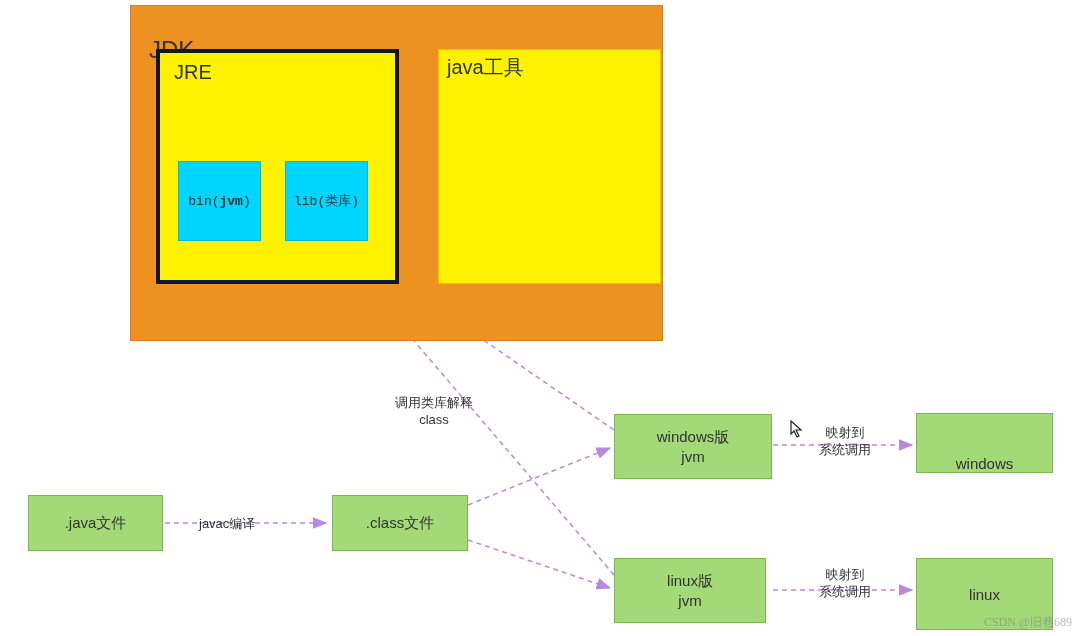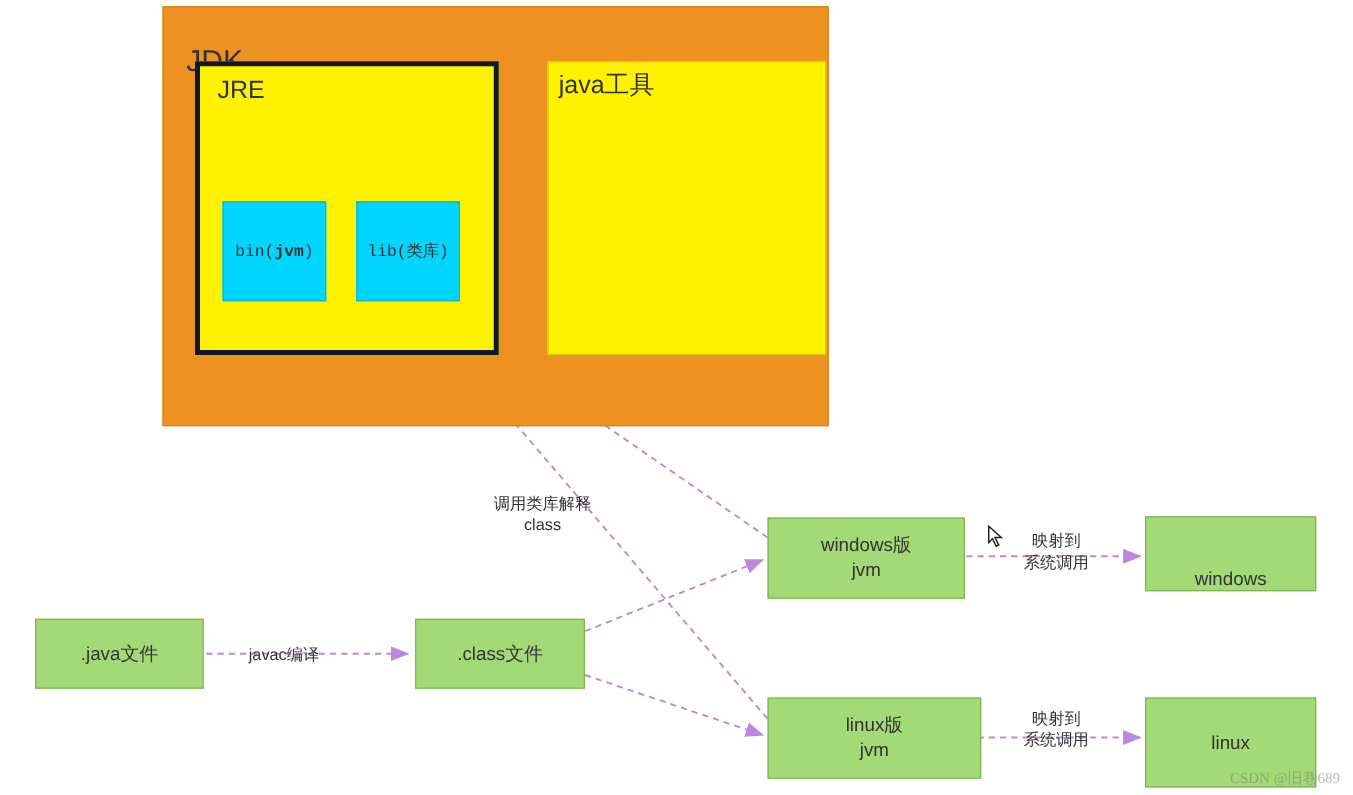--- a/index.html
+++ b/index.html
@@ -97,21 +97,21 @@
       align-items: center;
       justify-content: center;
       text-align: center;
       font-weight: normal;
       color: #333;
       font-size: 15px;
     }
     .java-file { left: 28px; top: 495px; width: 135px; height: 56px; }
     .class-file { left: 332px; top: 495px; width: 136px; height: 56px; }
     .windows-jvm { left: 614px; top: 414px; width: 158px; height: 65px; line-height: 1.3; }
-    .linux-jvm { left: 614px; top: 558px; width: 171px; height: 65px; line-height: 1.3; }
+    .linux-jvm { left: 614px; top: 558px; width: 152px; height: 65px; line-height: 1.3; }
     .windows-os { left: 916px; top: 413px; width: 137px; height: 60px; align-items: flex-end; }
     .linux-os { left: 916px; top: 558px; width: 137px; height: 72px; }
     .edge-label {
       position: absolute;
       font-size: 13px;
       color: #333;
       text-align: center;
       line-height: 1.3;
     }
     .lbl-javac { left: 199px; top: 516px; }

